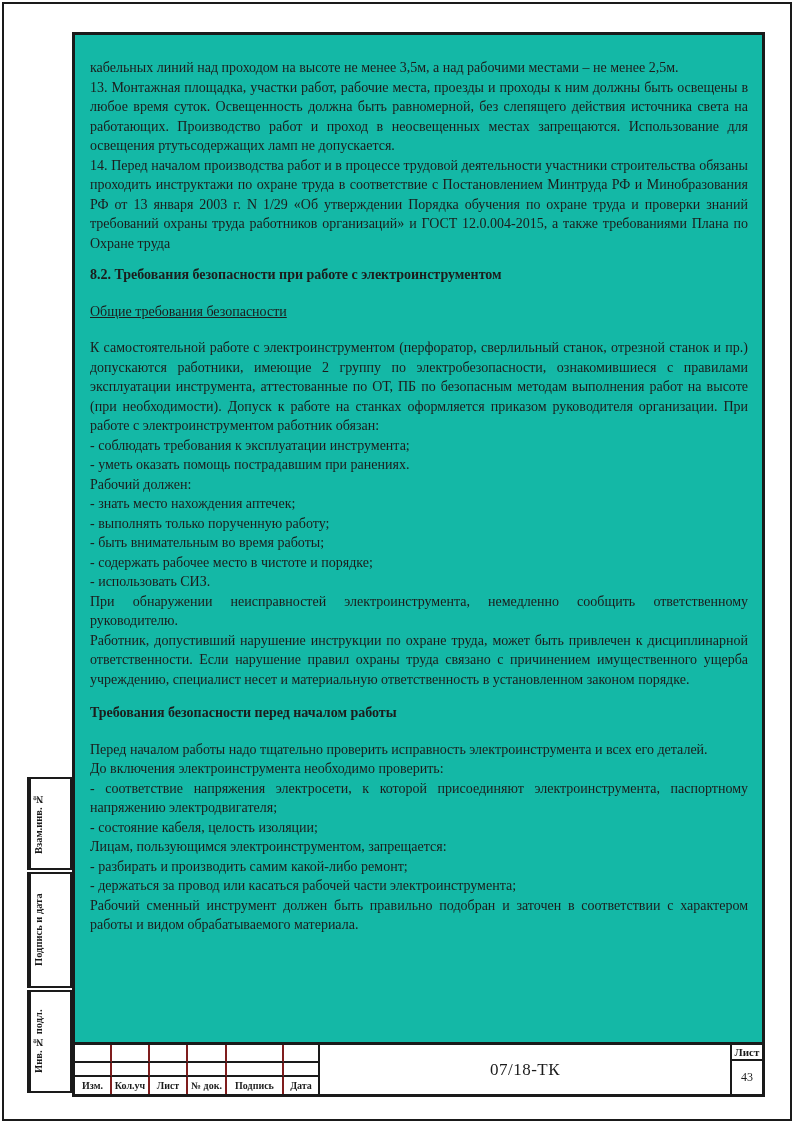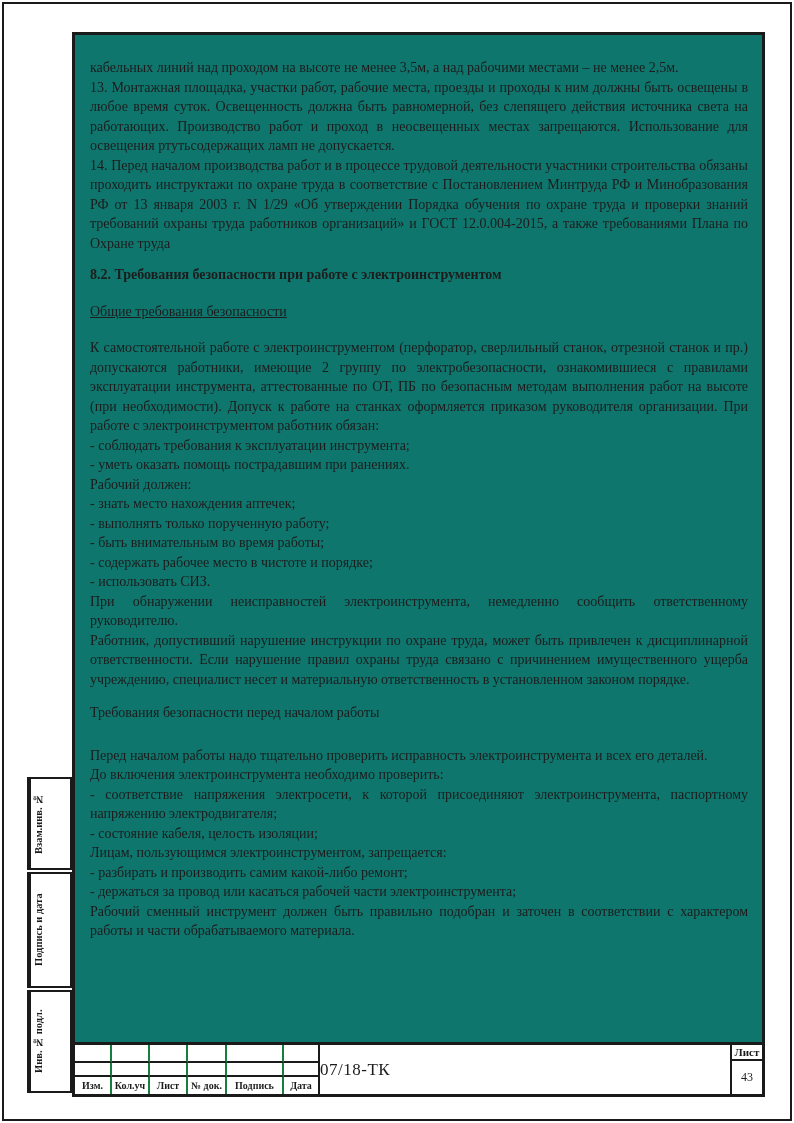--- a/index.html
+++ b/index.html
@@ -8,54 +8,54 @@
     background:#ffffff; font-family:"Liberation Serif", serif; color:#1c1c1c;
     overflow:hidden;
   }
   .outer-border {
     position:absolute; left:2px; top:2px; right:2px; bottom:2px;
     border:2px solid #1a1a1a; pointer-events:none;
   }
   
   .frame {
     position:absolute; left:72px; top:32px; width:693px; height:1065px;
-    border:3px solid #1a1a1a; box-sizing:border-box; background:#0f766e;
+    border:3px solid #1a1a1a; box-sizing:border-box; background:#14b8a6;
   }
   .content {
     position:absolute; left:15px; top:23px; width:658px;
     font-size:14px; line-height:19.5px; text-align:justify;
   }
   .content p { margin:0; }
   .content p.h-sec  { font-weight:bold; margin:12px 0 17px 0; }
   .content p.h-under{ text-decoration:underline; margin:8px 0 17px 0; }
-  .content p.h-sub  { font-weight:normal; margin:14px 0 23px 0; }
+  .content p.h-sub  { font-weight:bold; margin:14px 0 17px 0; }
 
   
   .tb {
     position:absolute; left:75px; top:1042px; width:687px; height:52px;
     border-top:3px solid #1a1a1a; box-sizing:border-box;
     display:flex; background:#ffffff;
   }
   .tb-table {
     width:245px; flex:0 0 245px; box-sizing:border-box;
     display:grid;
     grid-template-columns:37px 38px 38px 39px 57px 1fr;
     grid-template-rows:18px 14px 1fr;
     border-right:2px solid #1a1a1a;
   }
   .tb-cell {
-    border-right:2px solid #15803d; border-bottom:2px solid #1a1a1a;
+    border-right:2px solid #7f1d1d; border-bottom:2px solid #1a1a1a;
     box-sizing:border-box;
     display:flex; align-items:center; justify-content:center;
     font-size:10px; font-weight:bold; white-space:nowrap; overflow:hidden;
   }
   .tb-cell.lastcol { border-right:none; }
   .tb-cell.lastrow { border-bottom:none; }
   .tb-center {
-    flex:1; display:flex; align-items:center; 
+    flex:1; display:flex; align-items:center; justify-content:center;
     font-size:17px; letter-spacing:0.5px;
   }
   .tb-right {
     flex:0 0 32px; width:32px; border-left:2px solid #1a1a1a;
     box-sizing:border-box; display:flex; flex-direction:column;
   }
   .tb-sheet-label {
     height:16px; border-bottom:2px solid #1a1a1a; box-sizing:border-box;
     font-size:11px; font-weight:bold; text-align:center; line-height:14px;
   }
@@ -107,21 +107,21 @@
       <p class="b">При обнаружении неисправностей электроинструмента, немедленно сообщить ответственному руководителю.</p>
       <p class="b">Работник, допустивший нарушение инструкции по охране труда, может быть привлечен к дисциплинарной ответственности. Если нарушение правил охраны труда связано с причинением имущественного ущерба учреждению, специалист несет и материальную ответственность в установленном законом порядке.</p>
       <p class="h-sub">Требования безопасности перед началом работы</p>
       <p class="b">Перед началом работы надо тщательно проверить исправность электроинструмента и всех его деталей.</p>
       <p class="b">До включения электроинструмента необходимо проверить:</p>
       <p class="b">- соответствие напряжения электросети, к которой присоединяют электроинструмента, паспортному напряжению электродвигателя;</p>
       <p class="b">- состояние кабеля, целость изоляции;</p>
       <p class="b">Лицам, пользующимся электроинструментом, запрещается:</p>
       <p class="b">- разбирать и производить самим какой-либо ремонт;</p>
       <p class="b">- держаться за провод или касаться рабочей части электроинструмента;</p>
-      <p class="b">Рабочий сменный инструмент должен быть правильно подобран и заточен в соответствии с характером работы и части обрабатываемого материала.</p>
+      <p class="b">Рабочий сменный инструмент должен быть правильно подобран и заточен в соответствии с характером работы и видом обрабатываемого материала.</p>
     </div>
   </div>
 
   <div class="side-stamp">
     <div class="side-box b1">
       <div class="side-label">Взам.инв. №</div>
       <div class="side-fill"></div>
     </div>
     <div class="side-box b2">
       <div class="side-label">Подпись и дата</div>

